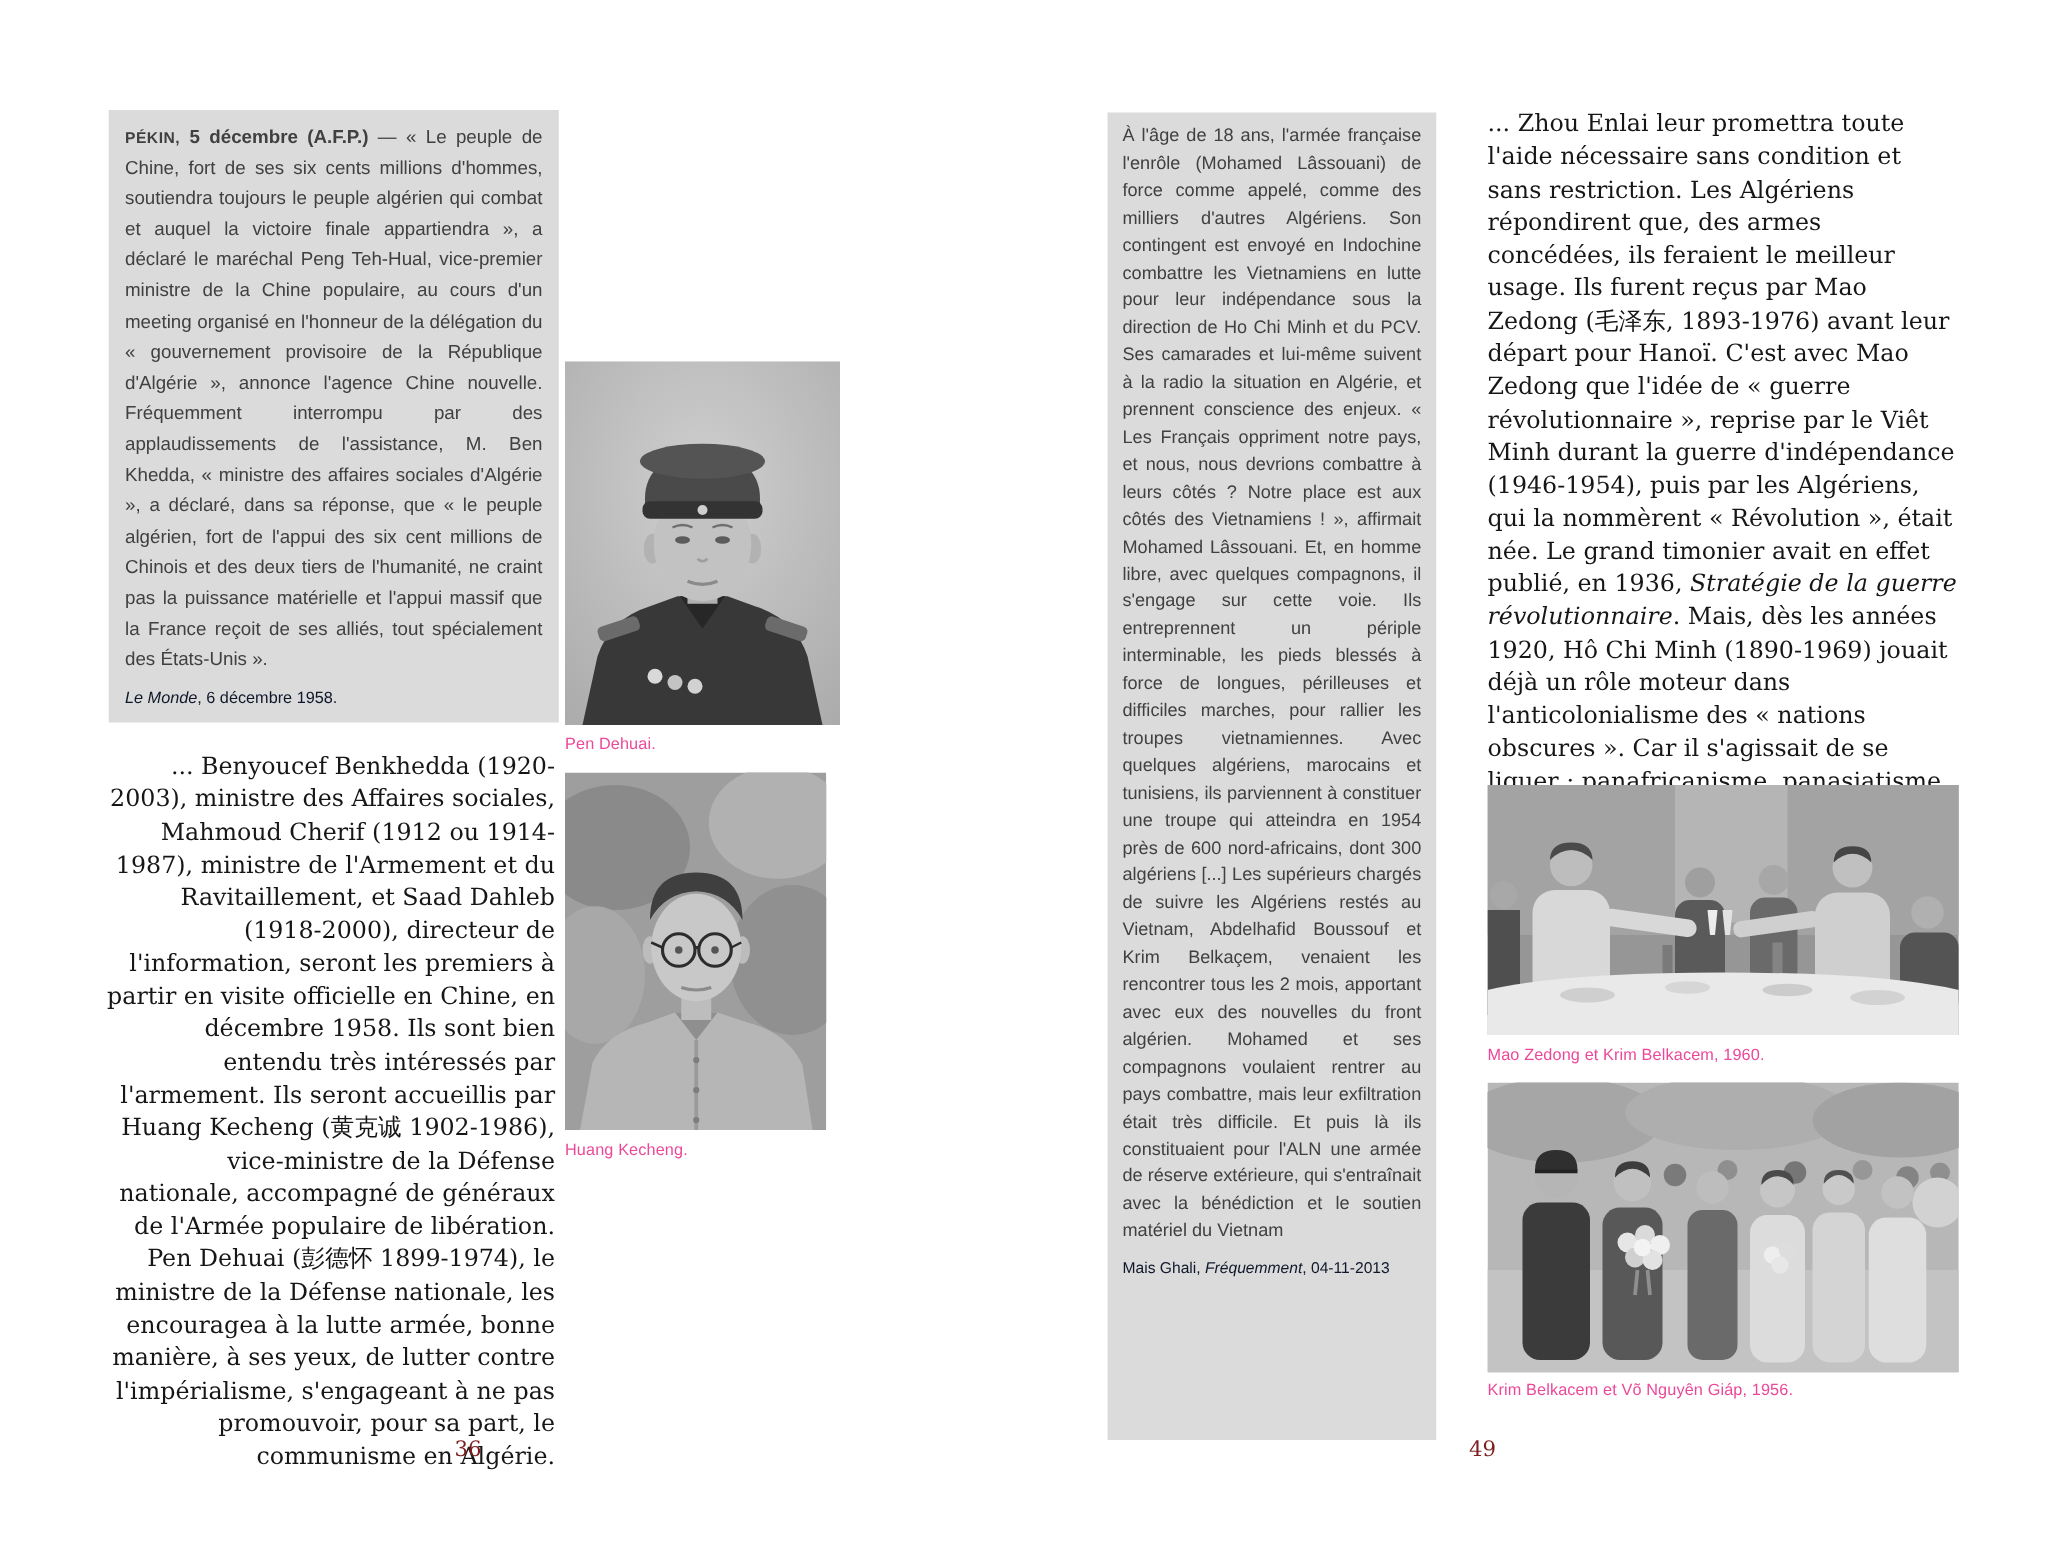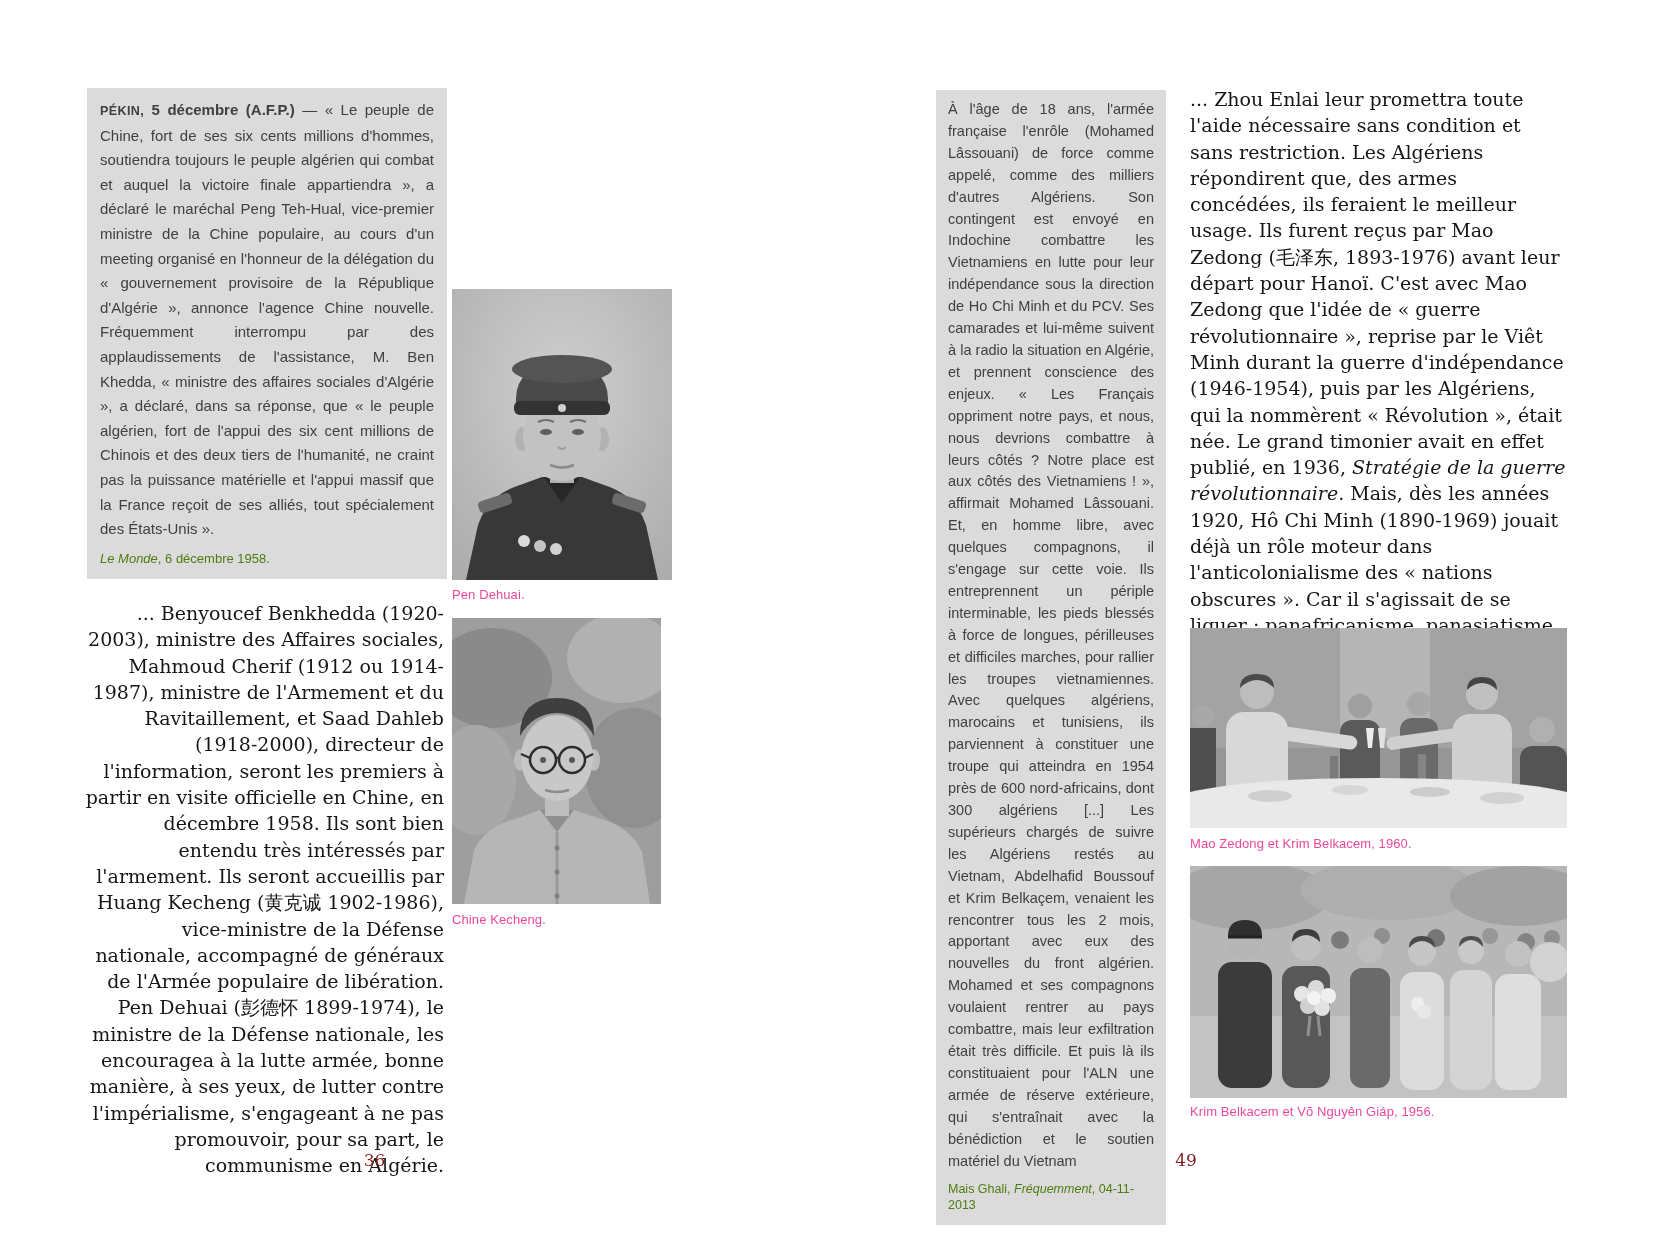--- a/index.html
+++ b/index.html
@@ -11,27 +11,27 @@
   .quote-box{
     position:absolute;background:#dbdbdb;box-sizing:border-box;
     color:#404040;text-align:justify;
   }
   .press-box{
     left:87px;top:88px;width:360px;min-height:489px;
     padding:10px 13px 12px 13px;
     font-size:15px;line-height:24.6px;
   }
   .testimony-box{
-    left:936px;top:90px;width:230px;min-height:1062px;
+    left:886px;top:90px;width:263px;min-height:1062px;
     padding:9px 12px 12px 12px;
     font-size:14.5px;line-height:21.9px;
   }
   .dateline-city{font-weight:700;font-size:12.5px;letter-spacing:.4px;}
   .dateline-rest{font-weight:700;}
-  .box-source{display:block;margin-top:9px;font-size:13px;line-height:16px;text-align:left;color:#4d7c0f;}
+  .box-source{display:block;margin-top:9px;font-size:13px;line-height:16px;text-align:left;color:#0f172a;}
   .testimony-box .box-source{font-size:12.5px;}
   .src-italic{font-style:italic;}
   
   .serif-par{
     position:absolute;margin:0;color:#161616;
     font-family:"DejaVu Serif", serif;
     font-size:19px;line-height:26.3px;
   }
   .left-par{left:85px;top:600px;width:359px;text-align:right;}
   .right-par{left:1190px;top:86px;width:377px;text-align:left;}
@@ -120,21 +120,21 @@
         <circle cx="91" cy="142" r="13" fill="none" stroke="#2c2c2c" stroke-width="2.5"></circle>
         <circle cx="120" cy="142" r="13" fill="none" stroke="#2c2c2c" stroke-width="2.5"></circle>
         <line x1="104" y1="140" x2="107" y2="140" stroke="#2c2c2c" stroke-width="2.5"></line>
         <line x1="78" y1="140" x2="69" y2="136" stroke="#2c2c2c" stroke-width="2"></line>
         <line x1="133" y1="140" x2="141" y2="136" stroke="#2c2c2c" stroke-width="2"></line>
         <circle cx="91" cy="142" r="3" fill="#555555"></circle>
           <circle cx="120" cy="142" r="3" fill="#555555"></circle>
         <path d="M93 172 Q105 176 117 172" stroke="#8b8b8b" stroke-width="2.5" fill="none"></path>
       </svg>
     </div>
-    <div class="caption" style="left:452px;top:912px;">Chine Kecheng.</div>
+    <div class="caption" style="left:452px;top:912px;">Huang Kecheng.</div>
 
     <div class="page-num page-num-36">36</div>
   </div>
 
   <div>
 
     <div class="quote-box testimony-box">
       <span>À l'âge de 18 ans, l'armée française l'enrôle (Mohamed Lâssouani) de force comme appelé, comme des milliers d'autres Algériens. Son contingent est envoyé en Indochine combattre les Vietnamiens en lutte pour leur indépendance sous la direction de Ho Chi Minh et du PCV. Ses camarades et lui-même suivent à la radio la situation en Algérie, et prennent conscience des enjeux. « Les Français oppriment notre pays, et nous, nous devrions combattre à leurs côtés ? Notre place est aux côtés des Vietnamiens ! », affirmait Mohamed Lâssouani. Et, en homme libre, avec quelques compagnons, il s'engage sur cette voie. Ils entreprennent un périple interminable, les pieds blessés à force de longues, périlleuses et difficiles marches, pour rallier les troupes vietnamiennes. Avec quelques algériens, marocains et tunisiens, ils parviennent à constituer une troupe qui atteindra en 1954 près de 600 nord-africains, dont 300 algériens [...] Les supérieurs chargés de suivre les Algériens restés au Vietnam, Abdelhafid Boussouf et Krim Belkaçem, venaient les rencontrer tous les 2 mois, apportant avec eux des nouvelles du front algérien. Mohamed et ses compagnons voulaient rentrer au pays combattre, mais leur exfiltration était très difficile. Et puis là ils constituaient pour l'ALN une armée de réserve extérieure, qui s'entraînait avec la bénédiction et le soutien matériel du Vietnam</span>
       <span class="box-source"><span>Mais Ghali, </span><span class="src-italic">Fréquemment</span><span>, 04-11-2013</span></span>
     </div>

